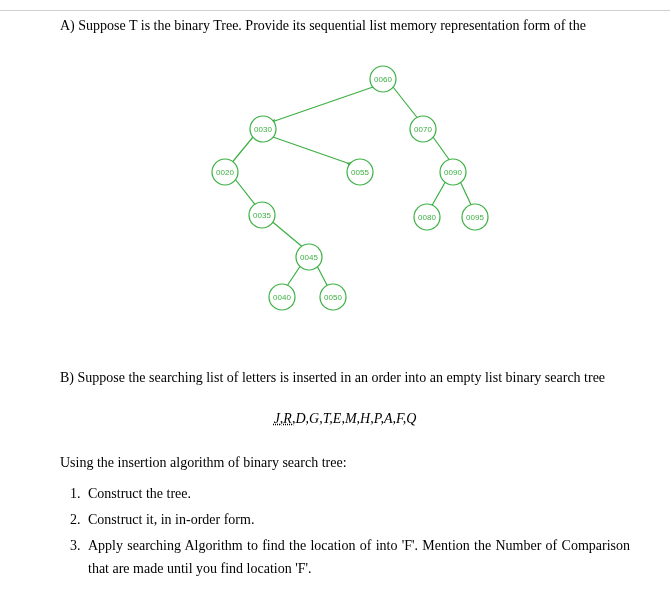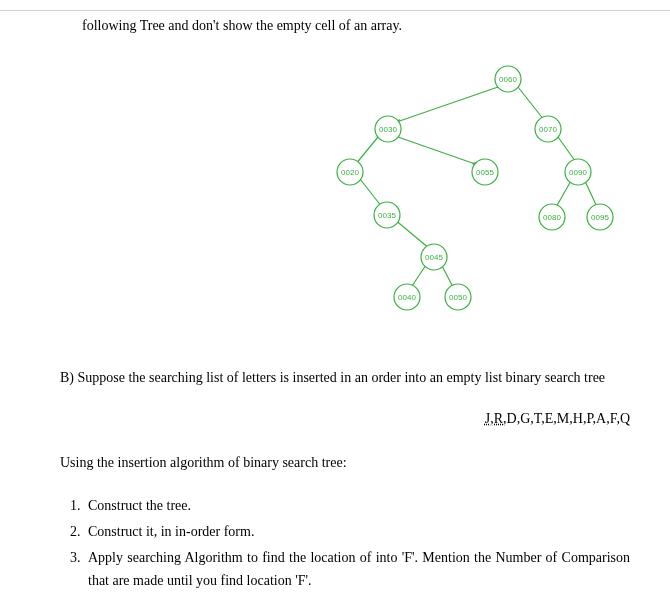--- a/index.html
+++ b/index.html
@@ -23,58 +23,59 @@
       text-align: justify;
       margin-bottom: 10px;
     }
     .question-a .indent {
       margin-left: 22px;
       display: block;
     }
     .tree-container {
       width: 100%;
       display: flex;
-      justify-content: flex-end;
+      justify-content: center;
       margin: 20px 0 30px 0;
     }
     .tree-svg {
       width: 320px;
       height: 280px;
     }
     .question-b {
       text-align: justify;
       margin-bottom: 18px;
     }
     .letter-list {
-      text-align: right;
+      text-align: center;
       margin-bottom: 22px;
+      font-style: italic;
     }
     .using-text {
-      margin-bottom: 20px;
+      margin-bottom: 8px;
     }
     .task-list {
       list-style: decimal;
       margin-left: 24px;
     }
     .task-list li {
       margin-bottom: 4px;
       text-align: justify;
       padding-left: 4px;
     }
     .underline-dotted {
       text-decoration: underline dotted;
     }
   </style>
 </head>
 <body>
 
 <div class="top-divider"></div>
 
 <div class="question-a">
-  <span class="indent">following Tree and don't show the empty cell of an array.</span>
+  <span>A) Suppose T is the binary Tree. Provide its sequential list memory representation form of the</span>
 </div>
 
 <div class="tree-container">
   <svg class="tree-svg" viewBox="0 0 320 280">
 
     <g stroke="#3cb043" stroke-width="1.2" fill="none">
 
       <line x1="188" y1="30" x2="78" y2="68"></line>
 
       <line x1="208" y1="30" x2="238" y2="68"></line>

